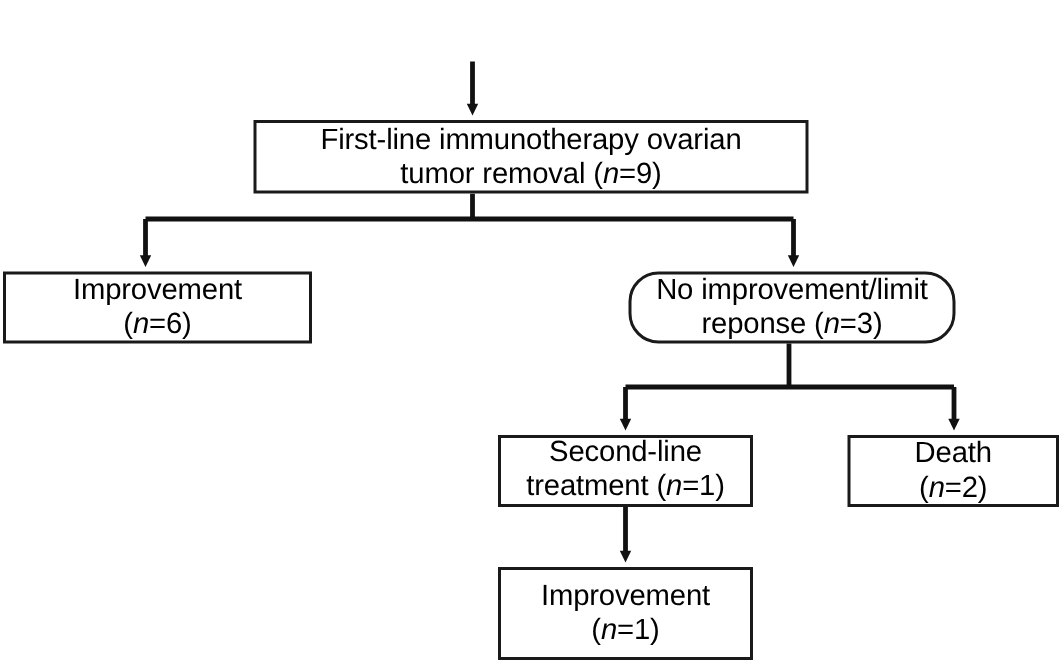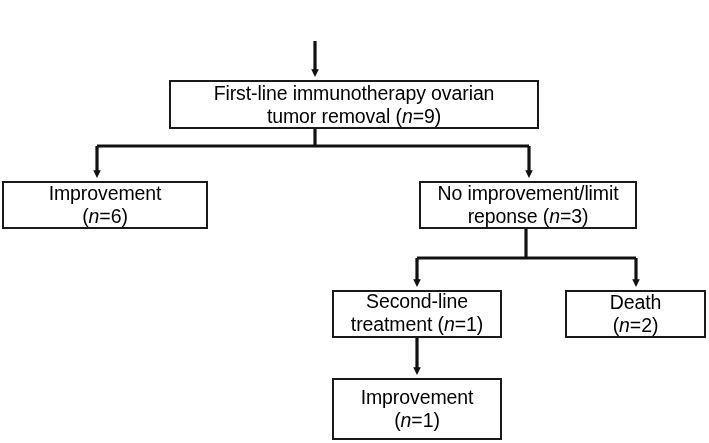--- a/index.html
+++ b/index.html
@@ -79,21 +79,21 @@
   <div class="node" style="left:130px; top:80px; width:370px; height:49px;margin-left:39px;">
     <span class="label">First-line immunotherapy ovarian
 tumor removal (<em>n</em>=9)</span>
   </div>
 
   <div class="node" style="left:2px; top:181px; width:206px; height:48px;">
     <span class="label">Improvement
 (<em>n</em>=6)</span>
   </div>
 
-  <div class="node" style="left:419px; top:181px; width:218px; height:48px;">
+  <div class="node" style="left:419px; top:181px; width:218px; height:48px;border-radius:20px;">
     <span class="label">No improvement/limit
 reponse (<em>n</em>=3)</span>
   </div>
 
   <div class="node" style="left:332px; top:290px; width:170px; height:48px;align-items:flex-end;">
     <span class="label">Second-line
 treatment (<em>n</em>=1)</span>
   </div>
 
   <div class="node" style="left:565px; top:290px; width:141px; height:48px;">

